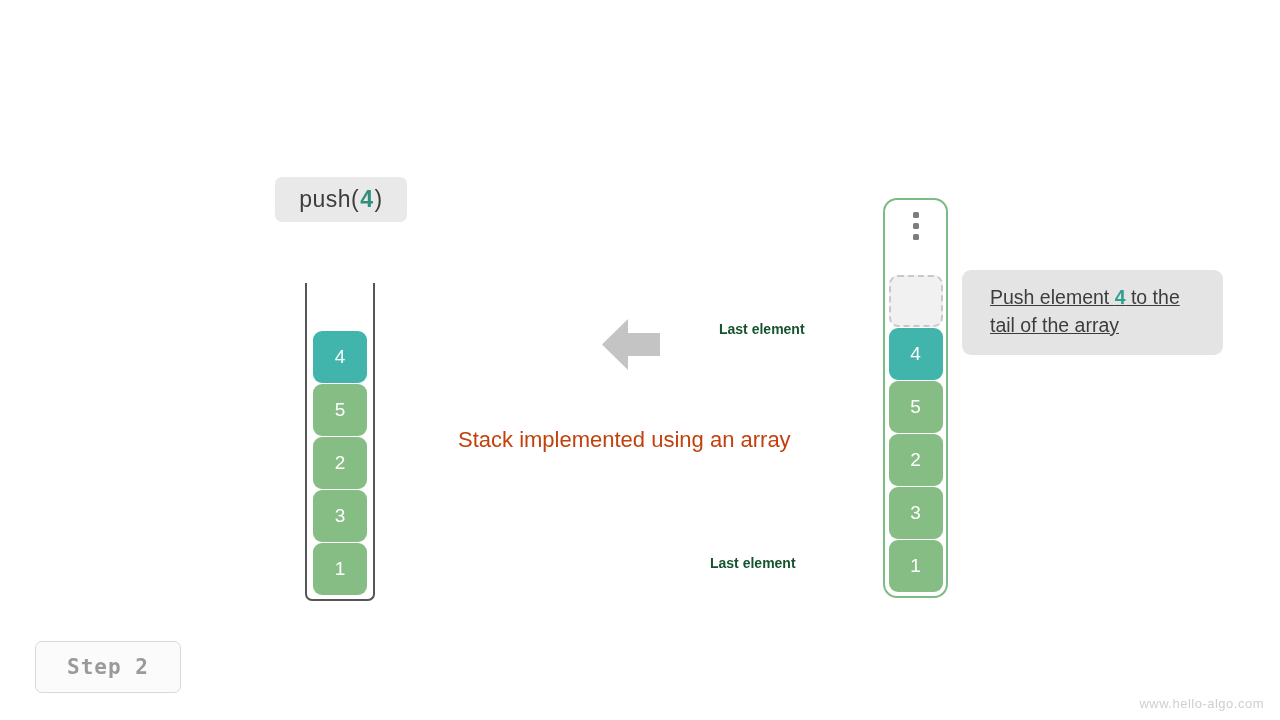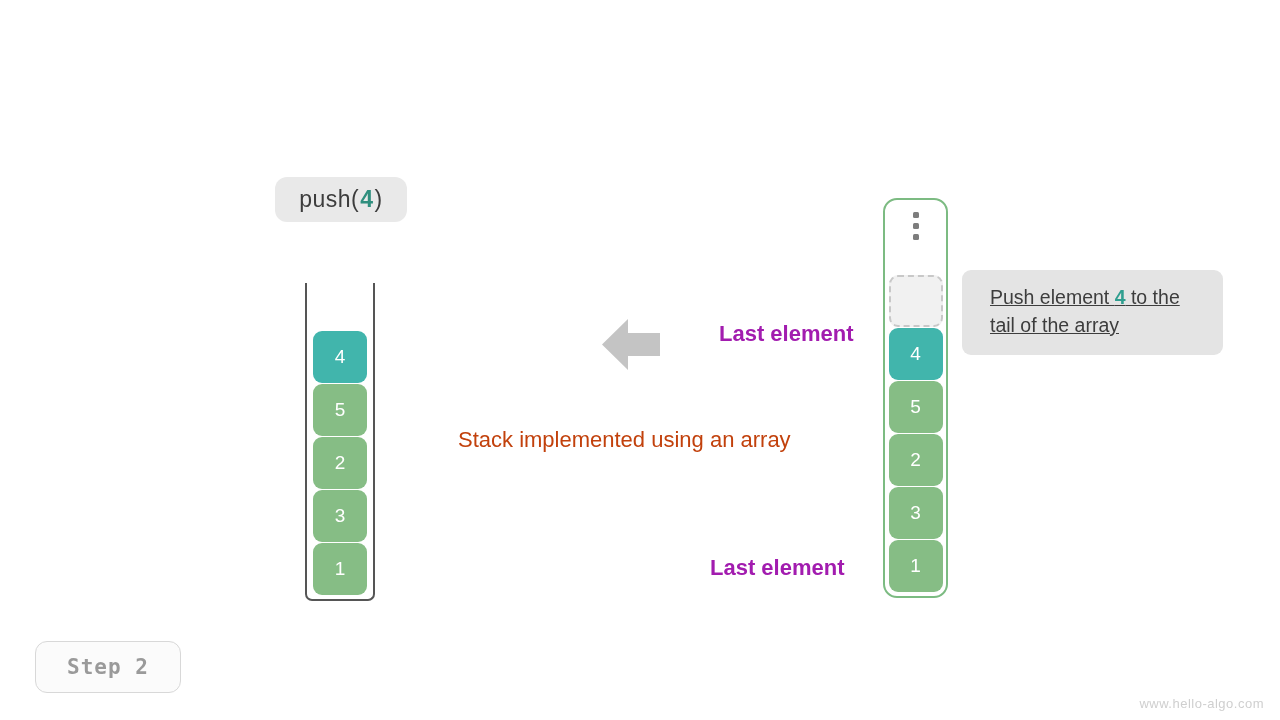--- a/index.html
+++ b/index.html
@@ -17,21 +17,21 @@
   }
 
   
   .op-label {
     position: absolute;
     left: 275px;
     top: 177px;
     width: 132px;
     height: 45px;
     background: #e9e9e9;
-    border-radius: 12px;
+    border-radius: 7px;
     display: flex;
     align-items: center;
     justify-content: center;
     font-size: 23px;
     color: #3d3d3d;
     letter-spacing: 0.5px;
   }
   .op-label .arg {
     color: #2f8f7e;
     font-weight: bold;
@@ -129,23 +129,23 @@
     position: absolute;
     left: 602px;
     top: 318px;
     width: 58px;
     height: 53px;
   }
 
   
   .label-bold {
     position: absolute;
-    font-size: 22px;
-    font-weight: bold;
-    color: #a21caf;
+    font-size: 14px;
+    font-weight: bold;
+    color: #14532d;
     white-space: nowrap;
   }
   .label-last  { left: 719px; top: 321px; }
   .label-first { left: 710px; top: 555px; }
 
   .caption {
     position: absolute;
     left: 458px;
     top: 427px;
     font-size: 22px;
@@ -176,21 +176,21 @@
 
   
   .step-badge {
     position: absolute;
     left: 35px;
     top: 641px;
     width: 146px;
     height: 52px;
     background: #fbfbfb;
     border: 1px solid #d8d8d8;
-    border-radius: 12px;
+    border-radius: 7px;
     display: flex;
     align-items: center;
     justify-content: center;
     font-family: "DejaVu Sans Mono", monospace;
     font-size: 21px;
     font-weight: bold;
     color: #9a9a9a;
     letter-spacing: 1px;
     box-sizing: border-box;
   }

